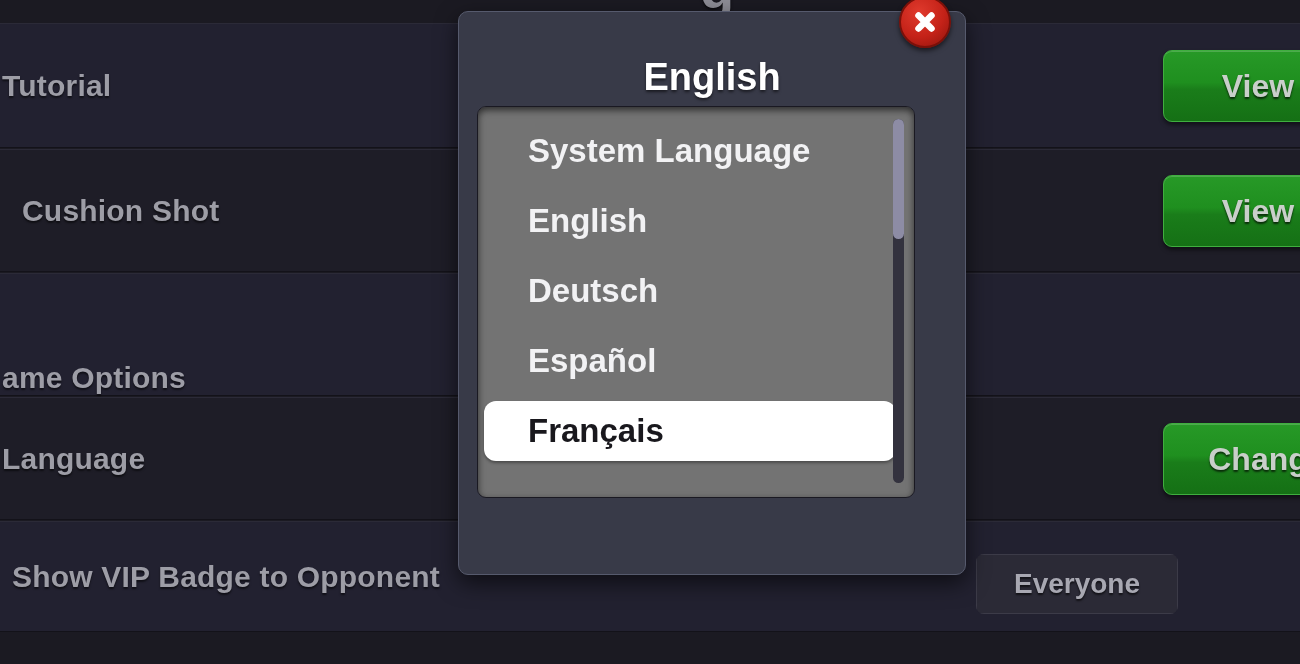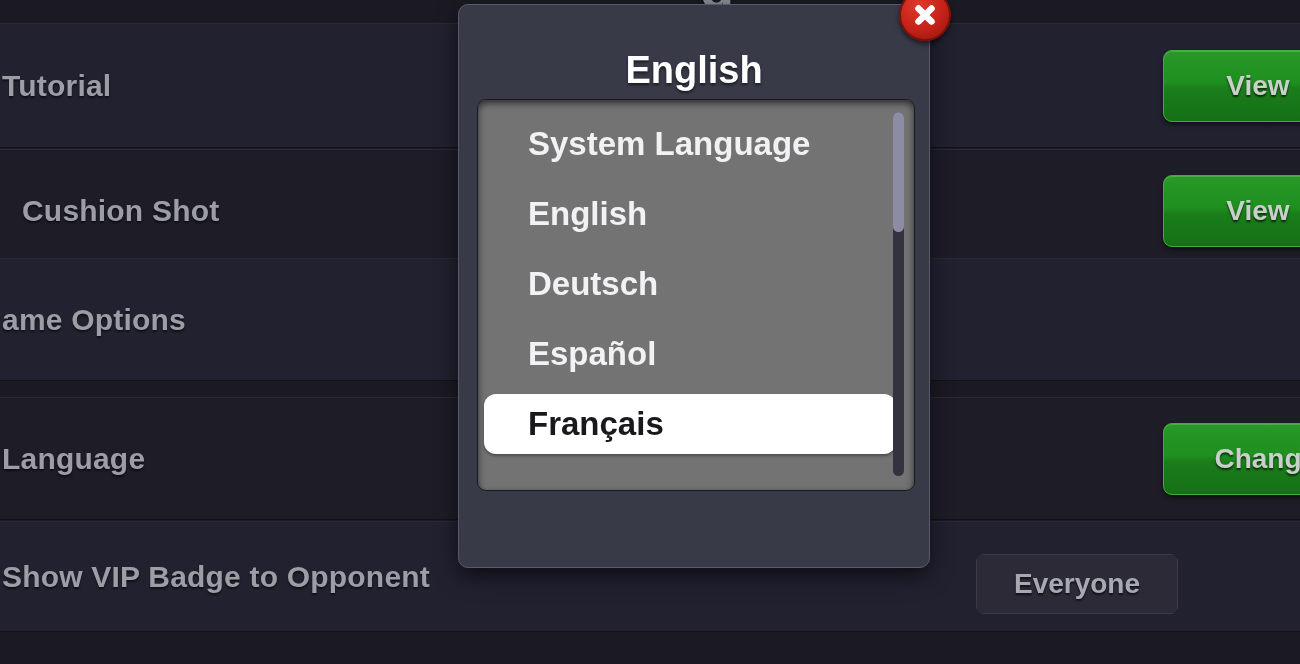--- a/index.html
+++ b/index.html
@@ -36,21 +36,21 @@
   
   .green-btn {
     position:absolute;
     border-radius:9px;
     background:linear-gradient(180deg,#279927 0%,#1f8f1f 45%,#1a7d1a 55%,#157015 100%);
     border:1px solid #3fae3f;
     box-shadow:0 3px 4px rgba(0,0,0,0.5), inset 0 1px 0 rgba(255,255,255,0.18);
     display:flex; align-items:center; justify-content:center;
   }
   .green-btn span {
-    font-size:28px; font-weight:bold; color:#c9cfca;
+    font-size:32px; font-weight:bold; color:#c9cfca;
     text-shadow:0 2px 2px rgba(0,0,0,0.65);
     white-space:nowrap;
   }
 
   
   .segmented {
     position:absolute;
     display:flex;
     border-radius:8px;
     overflow:hidden;
@@ -71,22 +71,22 @@
   
   #page-title-peek {
     position:absolute; left:700px; top:-44px;
     font-size:56px; font-weight:bold; color:#8d8d96;
     text-shadow:0 2px 3px rgba(0,0,0,0.6);
   }
 
   
   #language-dialog {
     position:absolute;
-    left:458px; top:4px;
-    width:472px; height:564px;
+    left:458px; top:11px;
+    width:508px; height:564px;
     background:#383a48;
     border-radius:10px;
     border:1px solid #565a6d;
     box-shadow:0 8px 22px rgba(0,0,0,0.6);
   }
 
   #dialog-title {
     position:absolute; top:44px; left:0; width:100%;
     text-align:center;
     font-size:38px; font-weight:bold; color:#ffffff;
@@ -175,28 +175,28 @@
 
   <div id="page-title-peek">g</div>
 
   <div id="rows-container">
       <div class="settings-row" style="top: 23px; height: 125px;">
         <div class="row-label" style="margin-left: 2px; text-align: center;">Tutorial</div>
       </div>
       <div class="settings-row alt" style="top: 149px; height: 123px; padding-left: 20px;">
         <div class="row-label" style="margin-left: 2px;">Cushion Shot</div>
       </div>
-      <div class="settings-row" style="top: 258px; height: 123px;">
+      <div class="settings-row" style="top: 273px; height: 123px; align-items: flex-end;">
         <div class="row-label" style="margin-left: 2px;">ame Options</div>
       </div>
       <div class="settings-row alt" style="top: 397px; height: 123px;">
         <div class="row-label" style="margin-left: 2px;">Language</div>
       </div>
       <div class="settings-row" style="top: 521px; height: 111px;">
-        <div class="row-label" style="margin-left: 2px;">Show VIP Badge to Opponent</div>
+        <div class="row-label" style="margin-left: 12px;">Show VIP Badge to Opponent</div>
       </div>
     </div>
 
 <div class="green-btn" style="left: 1163px; top: 50px; width: 190px; height: 72px;">
       <span>View</span>
     </div>
     <div class="green-btn" style="left: 1163px; top: 175px; width: 190px; height: 72px;">
       <span>View</span>
     </div>
     <div class="green-btn" style="left: 1163px; top: 423px; width: 190px; height: 72px;">

